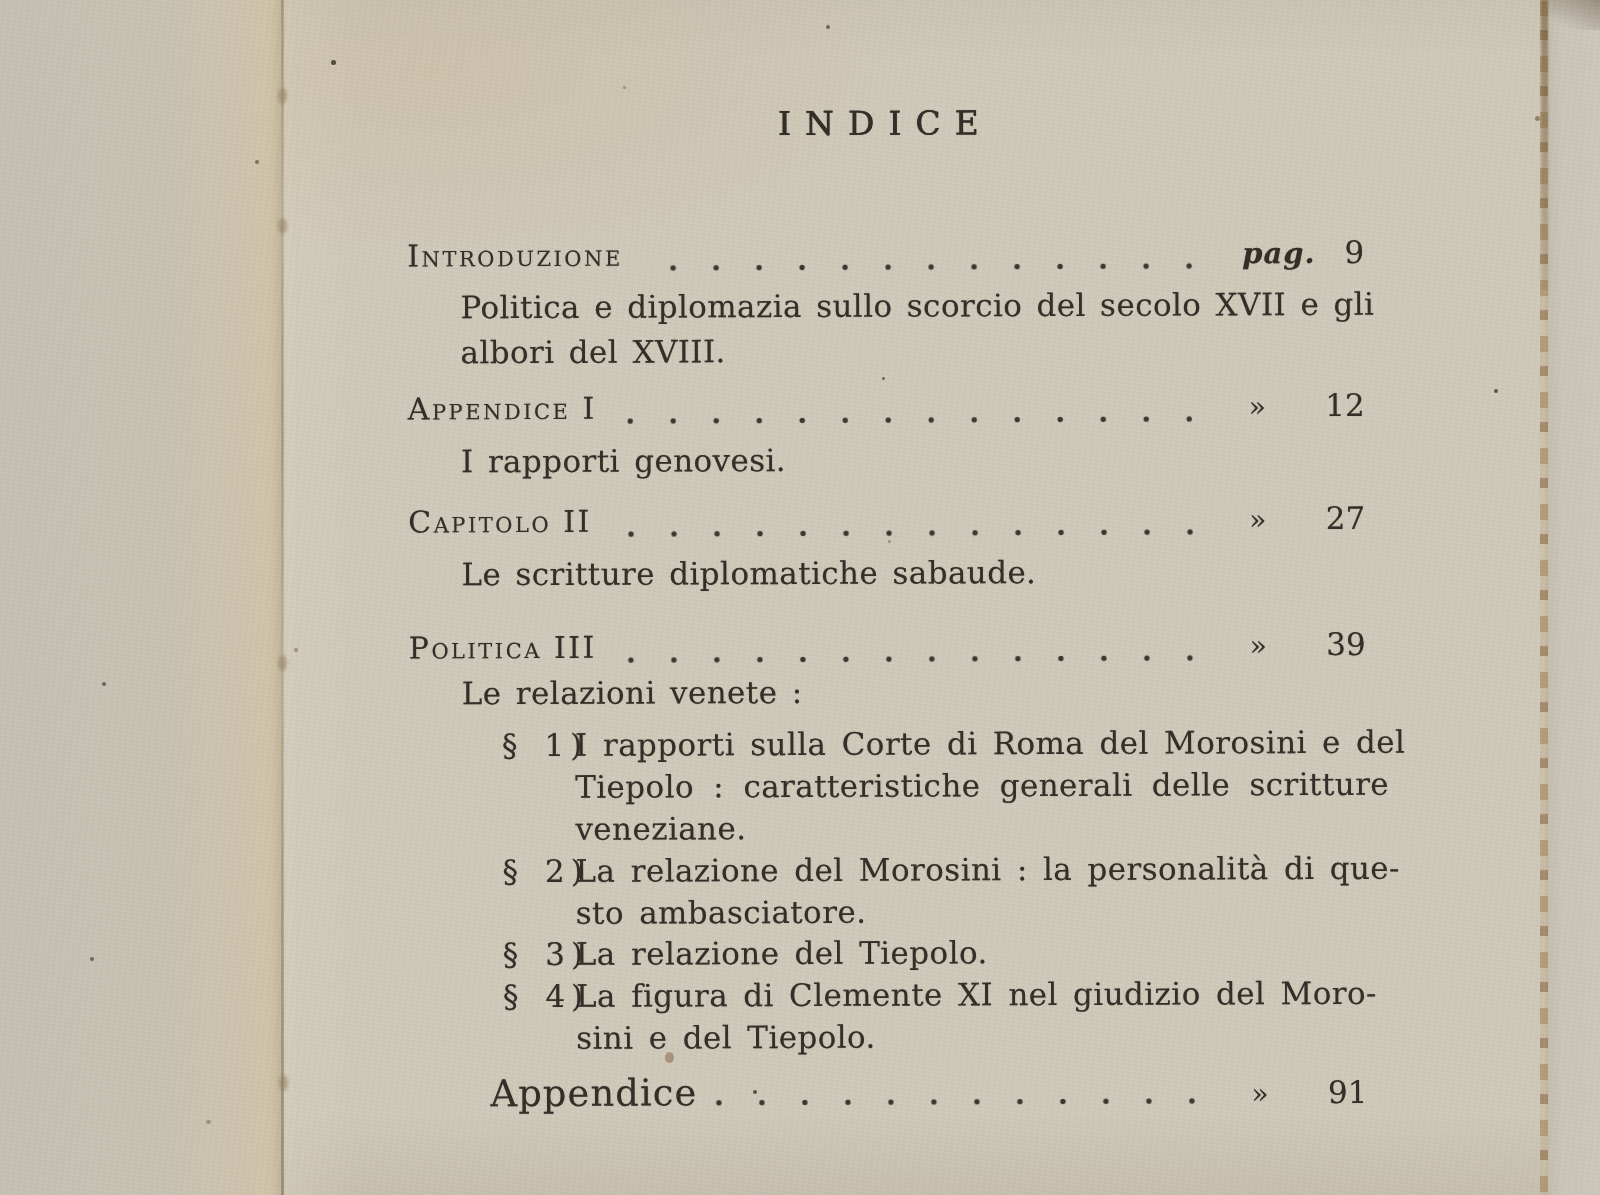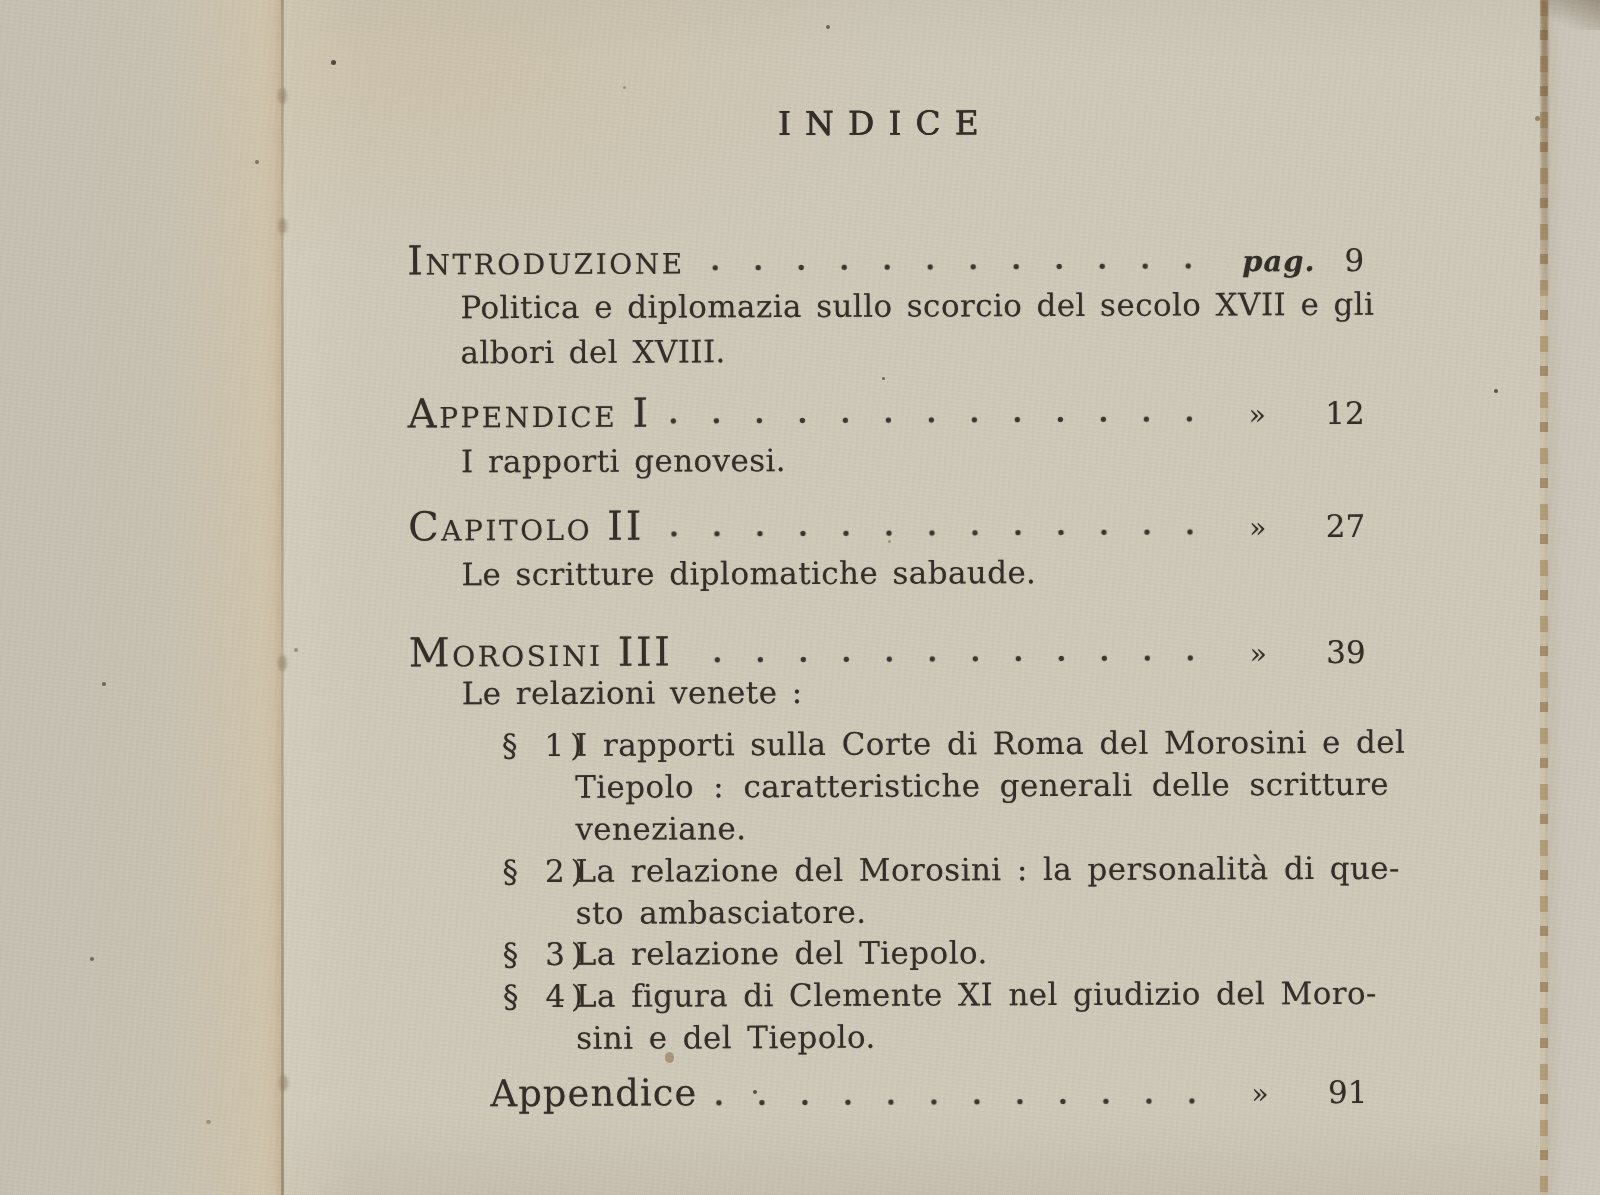--- a/index.html
+++ b/index.html
@@ -82,21 +82,21 @@
     position:absolute;left:408px;top:104px;width:957px;
     text-align:center;font-size:33px;letter-spacing:14px;
     font-weight:normal;
     text-shadow:0.6px 0 0 var(--ink), 0 0 1px rgba(51,47,40,0.5);
   }
   .row{
     position:absolute;display:flex;align-items:baseline;
     left:408px;width:957px;height:36px;line-height:1;
   }
   .row.appendice{left:488px;width:877px;}
-  .lbl{font-size:40px;white-space:nowrap;}
+  .lbl{font-size:30px;white-space:nowrap;}
   .sc{font-variant:small-caps;letter-spacing:2.5px;}
   .plain{font-size:37px;letter-spacing:1px;}
   .dots{
     flex:1;height:7px;align-self:flex-end;
     margin:0 14px 4px 18px;
     background-image:radial-gradient(circle at 3.5px 3.5px, #3b372f 2.2px, rgba(59,55,47,0) 3.2px);
     background-size:43px 7px;background-repeat:repeat-x;background-position:right center;
   }
   .ref{width:64px;font-size:29px;flex:none;}
   .ref.it{font-style:italic;letter-spacing:1px;font-weight:bold;}
@@ -167,21 +167,21 @@
 
   <div class="row" style="top:505px;">
     <span class="lbl sc">Capitolo II</span>
     <span class="dots"></span>
     <span class="ref gmet">»</span>
     <span class="num">27</span>
   </div>
   <div class="sub" style="top:558px;">Le scritture diplomatiche sabaude.</div>
 
   <div class="row" style="top:631px;">
-    <span class="lbl sc">Morosini III</span>
+    <span class="lbl sc">Politica III</span>
     <span class="dots"></span>
     <span class="ref gmet">»</span>
     <span class="num">39</span>
   </div>
   <div class="sub" style="top:677px;">Le relazioni venete :</div>
 
   <div class="sec" style="top:729px;">
     <span class="mark">§ 1)</span><span>I rapporti sulla Corte di Roma del Morosini e del</span>
   </div>
   <div class="sec" style="top:771px;word-spacing:9px;">Tiepolo : caratteristiche generali delle scritture</div>

